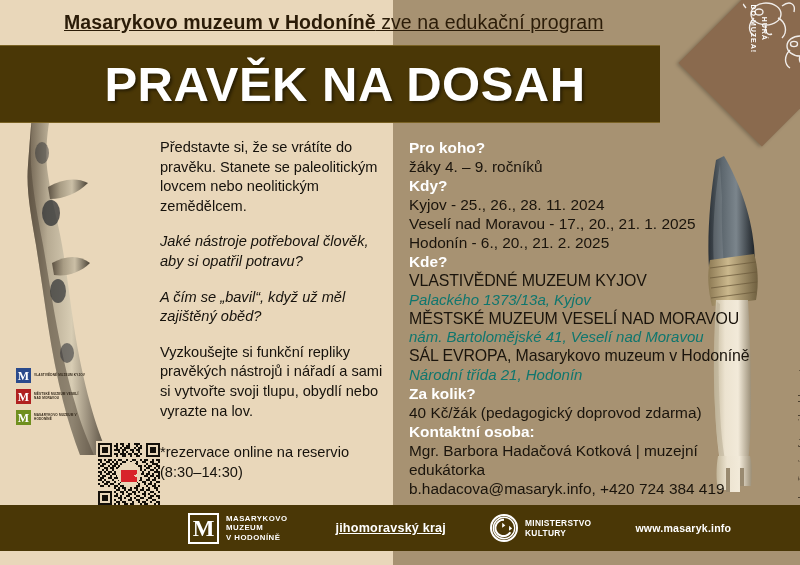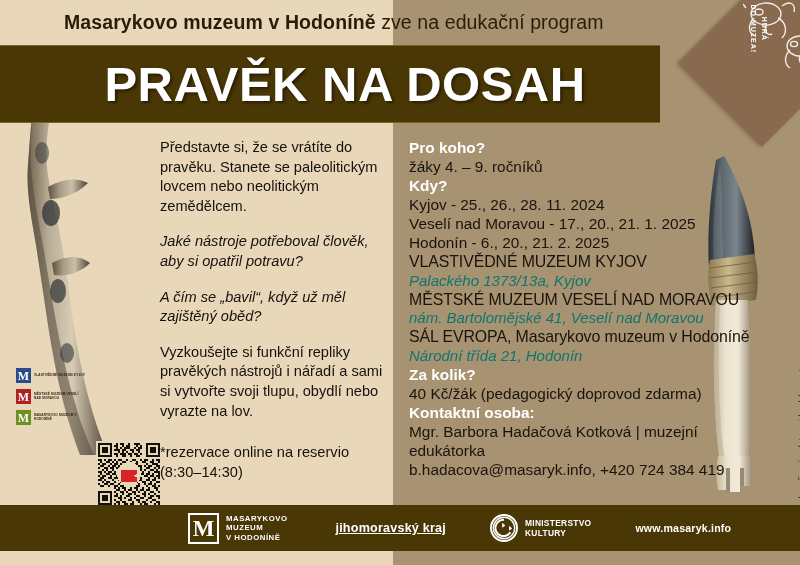--- a/index.html
+++ b/index.html
@@ -10,21 +10,21 @@
   }
   
   .bg-left{position:absolute;left:0;top:0;width:393px;height:565px;background:#e9d7ba;}
   .bg-right{position:absolute;left:393px;top:0;width:407px;height:565px;background:#a79272;}
   
   .header{
     position:absolute;left:0;top:0;width:800px;height:45px;
     display:flex;align-items:center;box-sizing:border-box;padding-left:64px;
     z-index:4;
   }
-  .header-text{font-size:19.5px;letter-spacing:.1px;white-space:nowrap;color:#2b1c08;}
+  .header-text{font-size:19.5px;letter-spacing:.1px;white-space:nowrap;color:#2b1c08;text-decoration:underline;}
   .header-text b{font-weight:700;}
   .header-text span.reg{font-weight:400;}
   
   .titlebar{
     position:absolute;left:0;top:45px;width:660px;height:76px;
     background:#4a3706;z-index:5;
     border-top:1px solid #7a6224;border-bottom:1px solid #7a6224;
     display:flex;align-items:center;justify-content:center;
   }
   .title{
@@ -449,20 +449,21 @@
 
   <div class="col-right">
     <div class="r-head">Pro koho?</div>
     <div class="r-line">žáky 4. – 9. ročníků</div>
 
     <div class="r-head">Kdy?</div>
     <div class="r-line">Kyjov - 25., 26., 28. 11. 2024</div>
     <div class="r-line">Veselí nad Moravou - 17., 20., 21. 1. 2025</div>
     <div class="r-line">Hodonín - 6., 20., 21. 2. 2025</div>
 
+    <div class="r-head">Kde?</div>
     <div class="r-line-caps">VLASTIVĚDNÉ MUZEUM KYJOV</div>
     <div class="r-ital">Palackého 1373/13a, Kyjov</div>
     <div class="r-line-caps">MĚSTSKÉ MUZEUM VESELÍ NAD MORAVOU</div>
     <div class="r-ital">nám. Bartolomějské 41, Veselí nad Moravou</div>
     <div class="r-line-caps">SÁL EVROPA, Masarykovo muzeum v Hodoníně</div>
     <div class="r-ital">Národní třída 21, Hodonín</div>
 
     <div class="r-head">Za kolik?</div>
     <div class="r-line">40 Kč/žák (pedagogický doprovod zdarma)</div>
 

